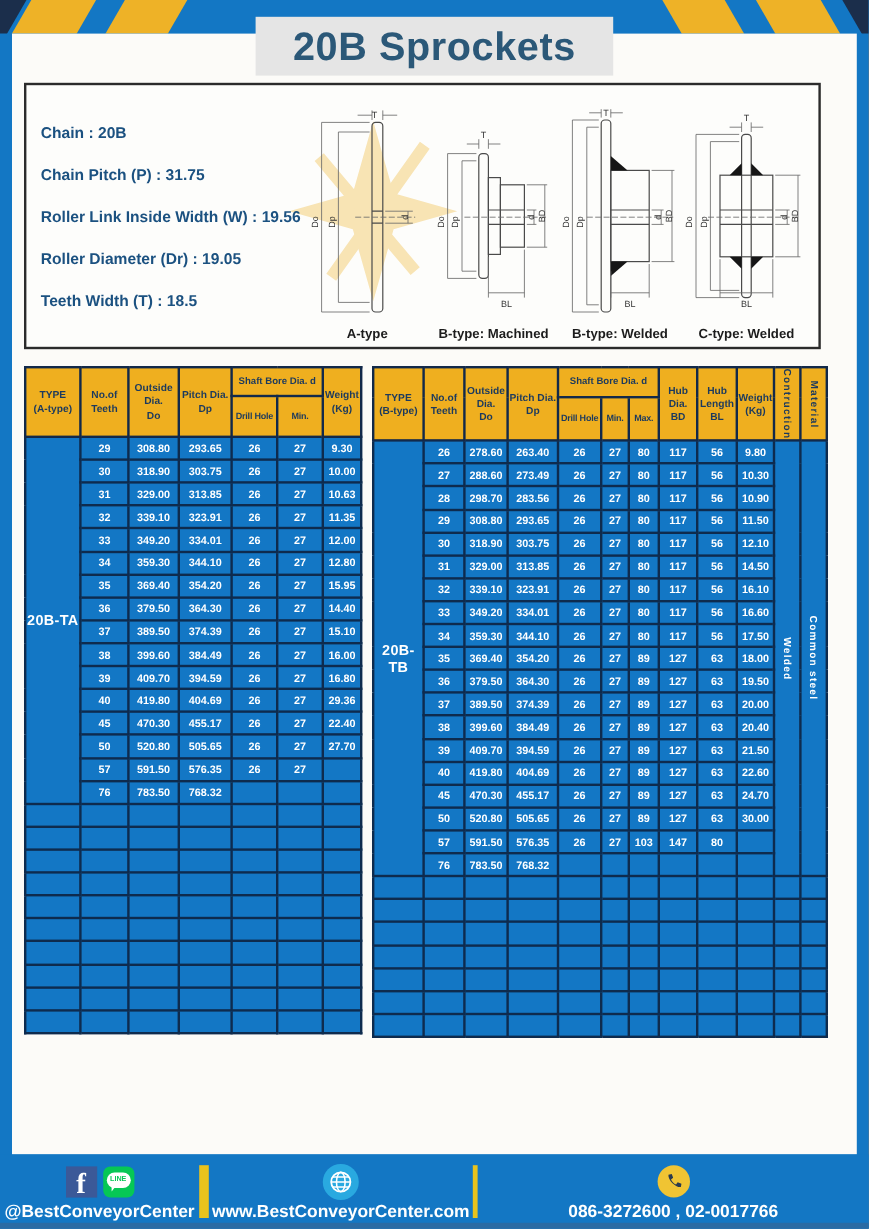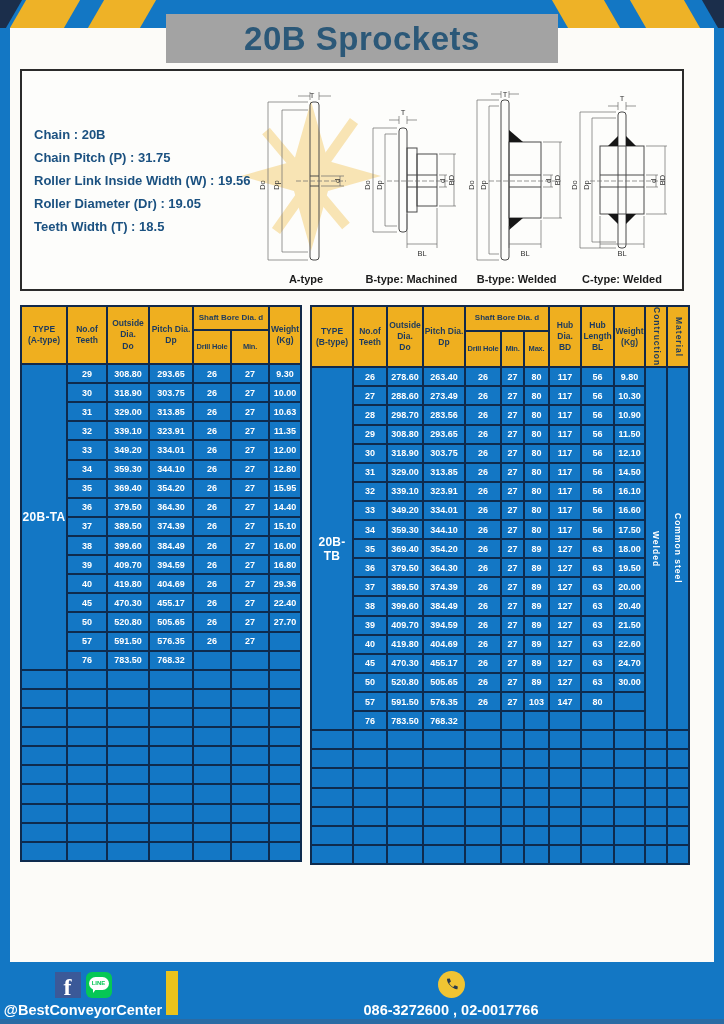--- a/index.html
+++ b/index.html
@@ -11,28 +11,28 @@
   .stripe { position:absolute; top:-4px; height:36px; }
   .stripe.yellow { background:#eeb227; }
   .stripe.navy { background:#1b2e4b; }
   .lean-r { transform:skewX(-30deg); }
   .lean-l { transform:skewX(30deg); }
 
   
   .sheet { position:absolute; left:10px; top:28px; width:704px; height:934px; background:#fcfbf8; }
 
   
-  .title-banner { position:absolute; left:50%; transform:translateX(-50%); top:14px; width:392px; height:49px;
-    background:#a3a3a3; display:flex; align-items:center; justify-content:center; }
+  .title-banner { position:absolute; left:50%; transform:translateX(-50%); top:14px; width:298px; height:49px;
+    background:#e5e5e5; display:flex; align-items:center; justify-content:center; }
   .title-banner span { font-size:33px; font-weight:bold; color:#2b5878; letter-spacing:0.5px; }
 
   
   .spec-box { position:absolute; left:20px; top:69px; width:664px; height:222px; border:2px solid #2b2b2b;
     background:#fdfdfb; display:flex; overflow:hidden; }
-  .spec-pane { width:232px; padding-left:12px; display:flex; flex-direction:column; justify-content:center; gap:8px; z-index:2; }
+  .spec-pane { width:232px; padding-left:12px; display:flex; flex-direction:column; justify-content:center; gap:20px; z-index:2; }
   .spec-line { font-size:13px; font-weight:bold; color:#1b5180; white-space:nowrap; }
   .diagram-pane { flex:1; position:relative; display:flex; justify-content:space-between; align-items:flex-end;
     padding:4px 8px 4px 0; }
   .watermark { position:absolute; left:30px; right:0; top:18px; text-align:center; z-index:0;
     font-weight:bold; font-size:31px; line-height:1.25; letter-spacing:5px; color:rgba(100,170,215,0.28); pointer-events:none; }
   .wm-star { position:absolute; left:-18px; top:20px; z-index:0; opacity:0.33; pointer-events:none; }
   .figure { position:relative; z-index:1; width:104px; display:flex; flex-direction:column; align-items:center; justify-content:flex-end; }
   .figure svg { display:block; }
   .figure .caption { font-size:11px; font-weight:bold; color:#1c1c1c; margin-top:1px; white-space:nowrap; }
   .dwg { stroke:#4a4a4a; stroke-width:1; fill:none; }
@@ -879,20 +879,34 @@
           <div class="bubble">
               <span>LINE</span>
             </div>
           <div class="tail"></div>
         </div>
       </div>
       <div class="flabel">@BestConveyorCenter</div>
     </div>
     <div class="fsep"></div>
     <div class="fsep"></div>
+    <div class="fgroup g3">
+      <div class="icons">
+        <div class="icon-circle icon-globe">
+          <svg width="20" height="20" viewBox="0 0 20 20">
+            <circle cx="10" cy="10" r="8" fill="none" stroke="#fff" stroke-width="1.5"></circle>
+            <ellipse cx="10" cy="10" rx="3.6" ry="8" fill="none" stroke="#fff" stroke-width="1.3"></ellipse>
+            <line x1="2" y1="10" x2="18" y2="10" stroke="#fff" stroke-width="1.3"></line>
+            <line x1="3.2" y1="5.8" x2="16.8" y2="5.8" stroke="#fff" stroke-width="1.3"></line>
+            <line x1="3.2" y1="14.2" x2="16.8" y2="14.2" stroke="#fff" stroke-width="1.3"></line>
+          </svg>
+        </div>
+      </div>
+      <div class="flabel">www.BestConveyorCenter.com</div>
+    </div>
     <div class="fsep"></div>
     <div class="fgroup g4">
       <div class="icons">
         <div class="icon-circle icon-phone">
           <svg width="17" height="17" viewBox="0 0 19 19">
             <path d="M4.5 3.2 L7.6 2.7 L8.9 6.2 L6.9 7.7 C7.8 9.8 9.5 11.5 11.6 12.4 L13.1 10.4 L16.6 11.7 L16.1 14.8 C11.2 15.3 3.9 8.1 4.5 3.2 Z" fill="#2b3a4d"></path>
           </svg>
         </div>
       </div>
       <div class="flabel">086-3272600 , 02-0017766</div>

